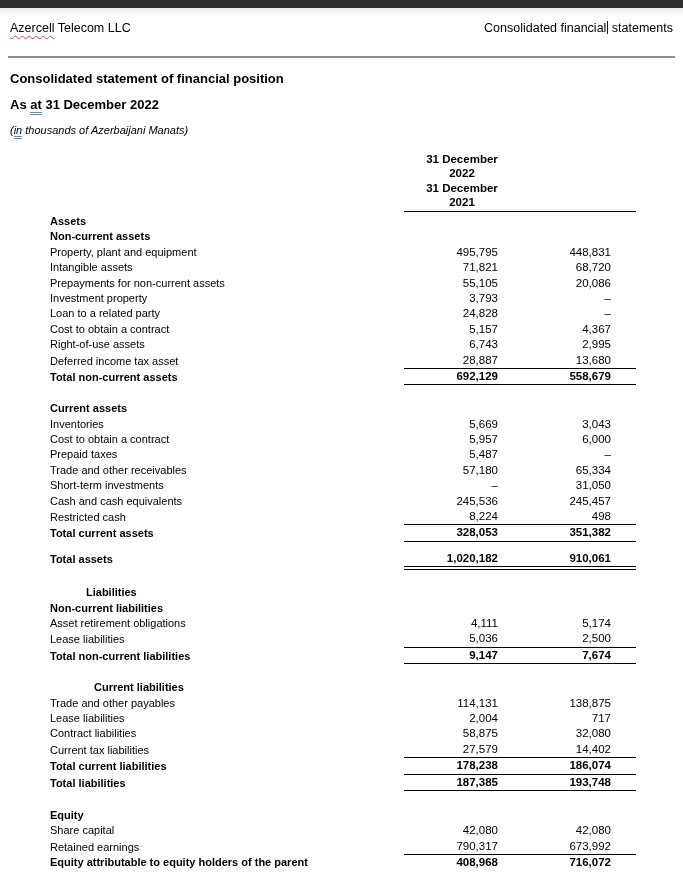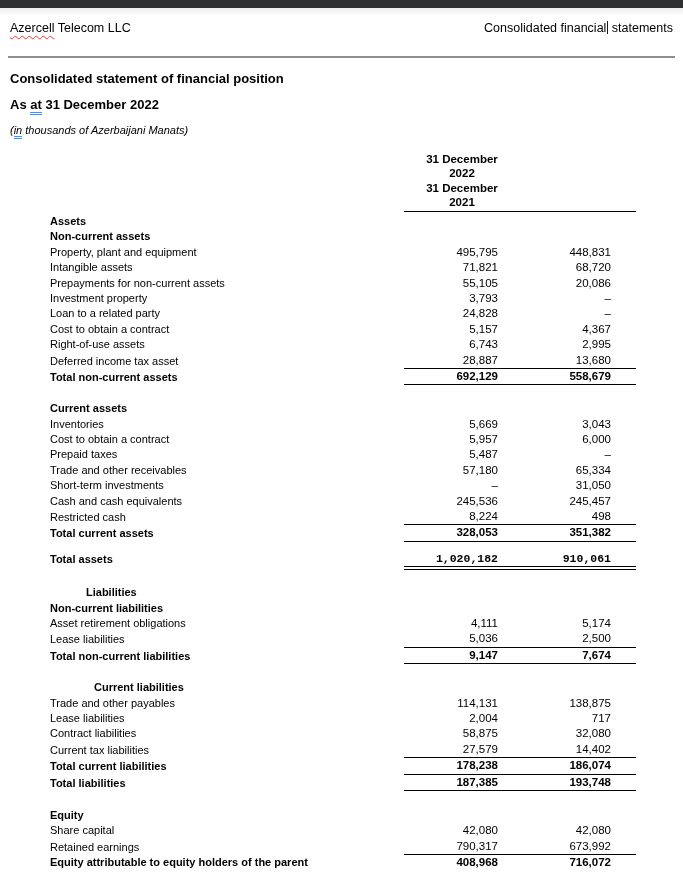--- a/index.html
+++ b/index.html
@@ -42,21 +42,21 @@
   .vals { width:232px; margin-right:47px; display:flex; }
   .v    { width:116px; text-align:right; font-size:11.5px; line-height:15.4px;
           height:15.4px; box-sizing:border-box; }
   .v1   { padding-right:22px; }
   .v2   { padding-right:25px; }
 
   .row.section .lbl { font-weight:bold; }
   .row.total .lbl, .row.total .v { font-weight:bold; }
 
   .vals.r1 { border-bottom:1px solid #000; }
-  .vals.r2 { border-bottom:1px solid #000; position:relative;font-family:Liberation Mono, monospace; }
+  .vals.r2 { border-bottom:1px solid #000; position:relative; }
   .vals.r2::after {
     content:""; position:absolute; left:0; right:0; bottom:-4px;
     border-top:1px solid #000;
   }
 </style>
 </head>
 <body>
 
 <div class="topbar"></div>
 <div class="topfade"></div>

